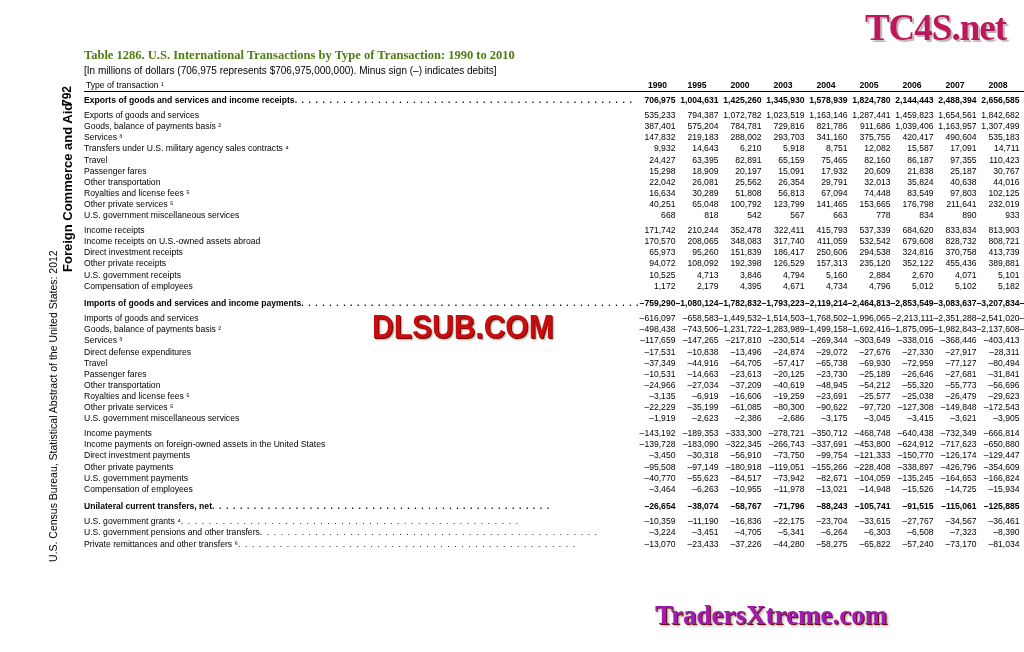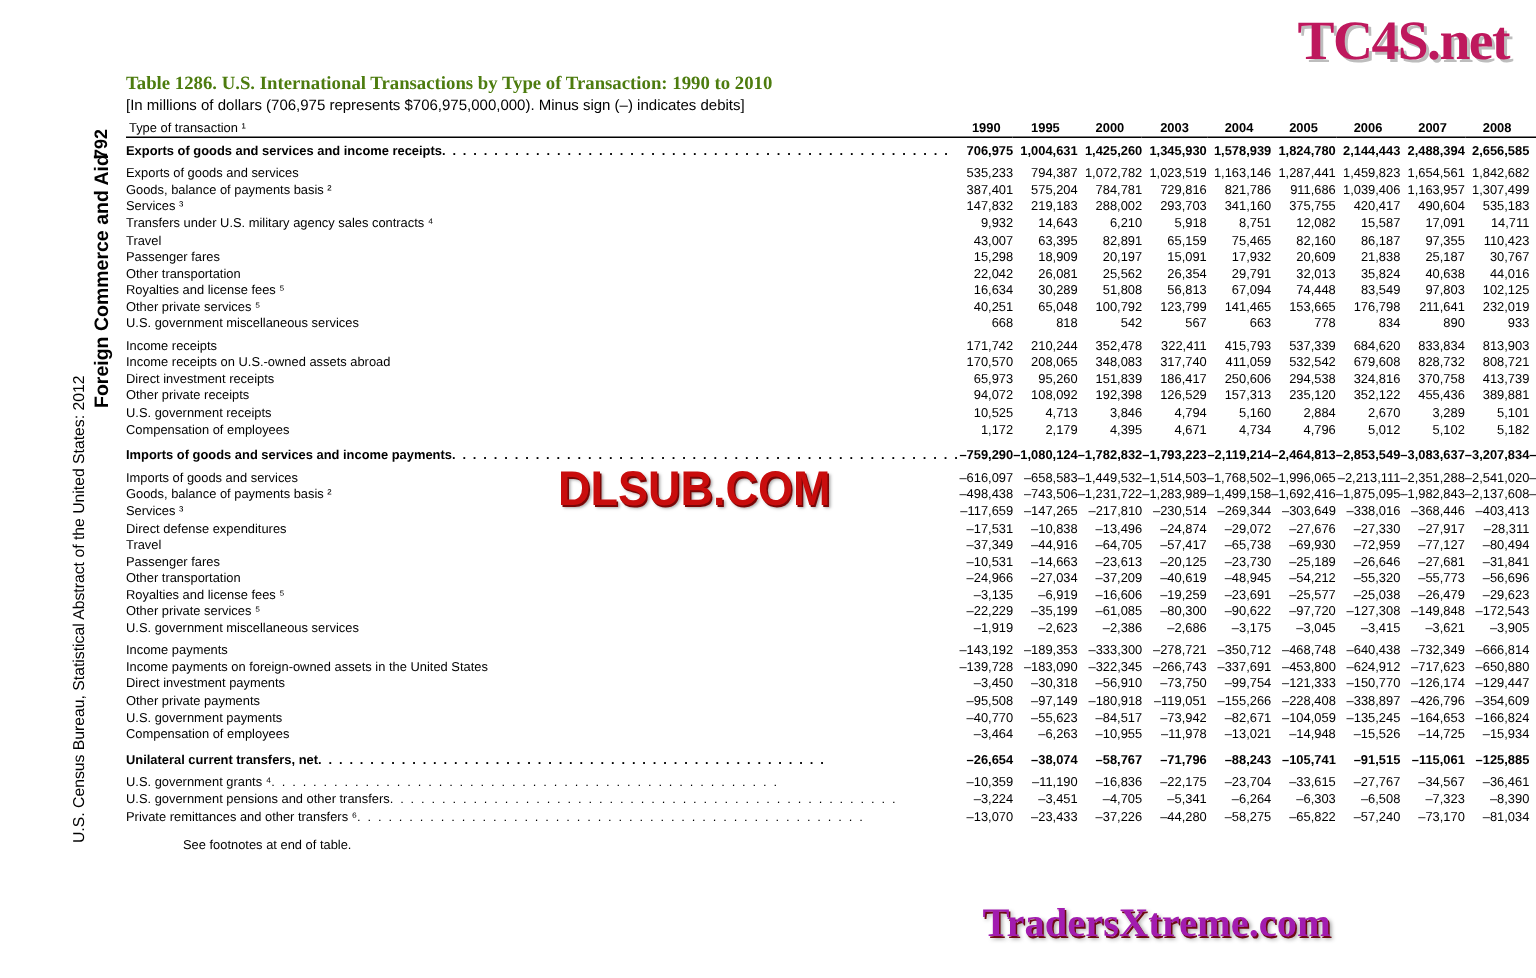--- a/index.html
+++ b/index.html
@@ -223,21 +223,21 @@
             <td class="num">5,918</td>
             <td class="num">8,751</td>
             <td class="num">12,082</td>
             <td class="num">15,587</td>
             <td class="num">17,091</td>
             <td class="num">14,711</td>
             <td class="num">16,611</td>
           </tr>
           <tr class="">
             <td class="lbl ind3"><span>Travel</span></td>
-            <td class="num">43,007</td>
+            <td class="num">24,427</td>
             <td class="num">63,395</td>
             <td class="num">82,891</td>
             <td class="num">65,159</td>
             <td class="num">75,465</td>
             <td class="num">82,160</td>
             <td class="num">86,187</td>
             <td class="num">97,355</td>
             <td class="num">110,423</td>
             <td class="num">94,191</td>
           </tr>
@@ -363,21 +363,21 @@
           </tr>
           <tr class="">
             <td class="lbl ind2"><span>U.S. government receipts</span></td>
             <td class="num">10,525</td>
             <td class="num">4,713</td>
             <td class="num">3,846</td>
             <td class="num">4,794</td>
             <td class="num">5,160</td>
             <td class="num">2,884</td>
             <td class="num">2,670</td>
-            <td class="num">3,289</td>
+            <td class="num">4,071</td>
             <td class="num">5,101</td>
             <td class="num">4,792</td>
           </tr>
           <tr class="">
             <td class="lbl ind2"><span>Compensation of employees</span></td>
             <td class="num">1,172</td>
             <td class="num">2,179</td>
             <td class="num">4,395</td>
             <td class="num">4,671</td>
             <td class="num">4,734</td>
@@ -671,18 +671,17 @@
             <td class="num">–58,275</td>
             <td class="num">–65,822</td>
             <td class="num">–57,240</td>
             <td class="num">–73,170</td>
             <td class="num">–81,034</td>
             <td class="num">–72,185</td>
           </tr>
         </tbody>
     </table>
 
-    <div class="footnote">See footnotes at end of table.</div>
   </div>
 
   <div class="wm-dlsub">DLSUB.COM</div>
   <div class="wm-traders">TradersXtreme.com</div>
 </div>
 
 </body></html>

